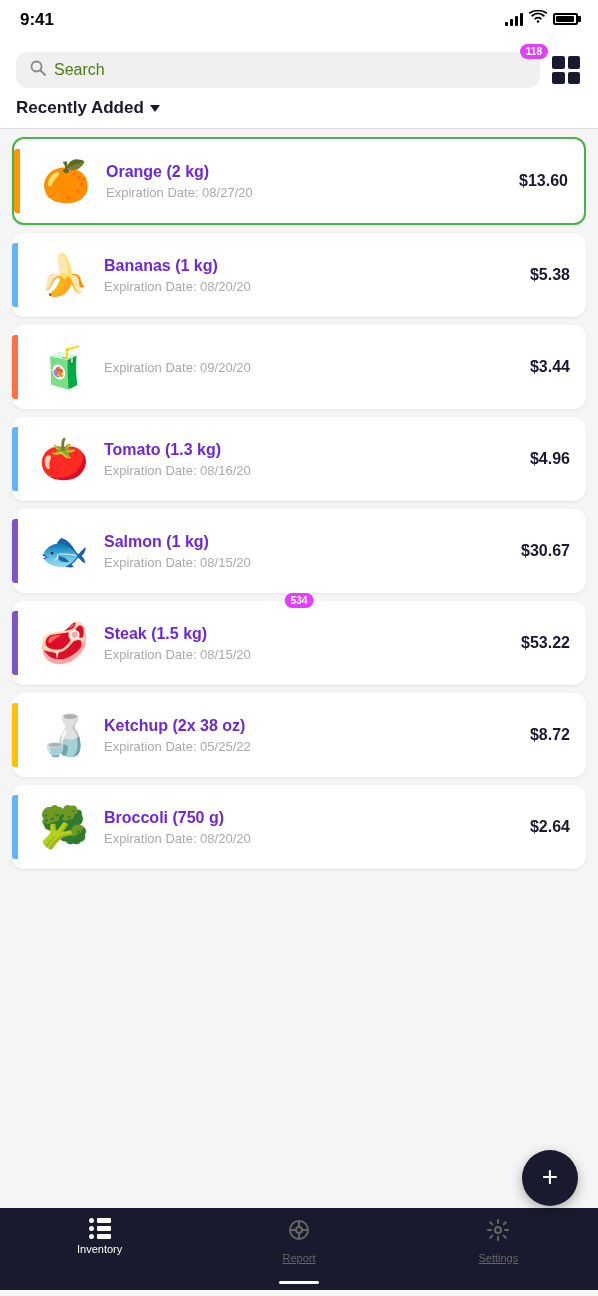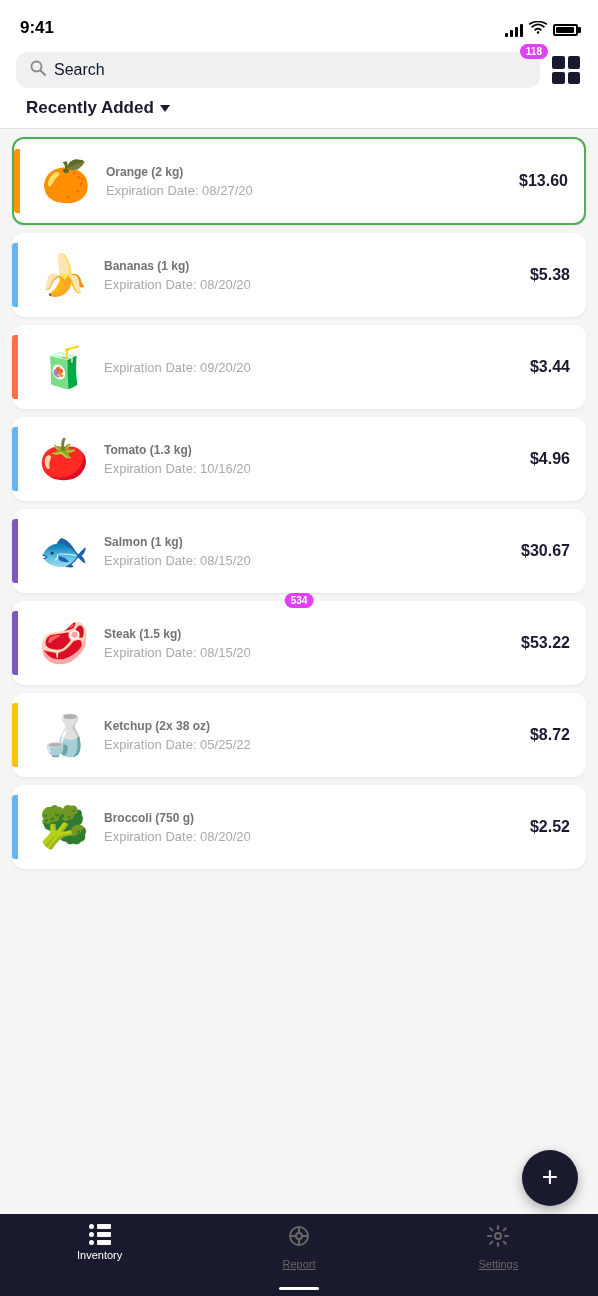--- a/index.html
+++ b/index.html
@@ -11,21 +11,21 @@
       background: #f5f5f5;
       position: relative;
       overflow-x: hidden;
     }
 
     
     .status-bar {
       background: #fff;
       display: flex;
       justify-content: space-between;
-      align-items: flex-end;
+      align-items: flex-start;
       padding: 10px 20px 6px 20px;
       height: 44px;
     }
     .status-time {
       font-size: 17px;
       font-weight: 600;
       color: #000;
     }
     .status-icons {
       display: flex;
@@ -96,21 +96,21 @@
       border-radius: 12px;
       padding: 8px 14px;
       gap: 8px;
       position: relative;
     }
     .search-icon-svg {
       color: #888;
       font-size: 16px;
     }
     .search-input-text {
-      color: #0f172a;
+      color: #4d7c0f;
       font-size: 16px;
     }
     .badge {
       position: absolute;
       top: -8px;
       right: -8px;
       background: #e040fb;
       color: #fff;
       font-size: 10px;
       font-weight: 700;
@@ -134,21 +134,20 @@
 
     .sort-row {
       display: flex;
       align-items: center;
       gap: 6px;
     }
     .sort-label {
       font-size: 17px;
       font-weight: 600;
       color: #1a1a2e;
-      margin-left: 10px;
     }
     .chevron-down {
       width: 0;
       height: 0;
       border-left: 5px solid transparent;
       border-right: 5px solid transparent;
       border-top: 7px solid #1a1a2e;
     }
 
     
@@ -188,23 +187,23 @@
       align-items: center;
       justify-content: center;
       margin-left: 8px;
       flex-shrink: 0;
     }
     .item-info {
       flex: 1;
       margin-left: 12px;
     }
     .item-name {
-      font-size: 12px;
+      font-size: 16px;
       font-weight: 600;
-      color: #737373;
+      color: #6d28d9;
       margin-bottom: 4px;
     }
     .item-expiry {
       font-size: 13px;
       color: #aaa;
     }
     .item-price {
       font-size: 16px;
       font-weight: 600;
       color: #1a1a2e;
@@ -230,21 +229,21 @@
     .fab-plus {
       color: #fff;
       font-size: 28px;
       line-height: 1;
       margin-top: -2px;
     }
 
     
     .bottom-nav {
       position: fixed;
-      bottom: 0;
+      bottom: 6px;
       left: 0;
       width: 598px;
       background: #1a1a2e;
       height: 82px;
       display: flex;
       align-items: flex-start;
       padding-top: 10px;
     }
     .nav-item {
       flex: 1;
@@ -374,21 +373,21 @@
         <div class="item-info">
           <div class="item-expiry">Expiration Date: 09/20/20</div>
         </div>
         <div class="item-price">$3.44</div>
       </div>
       <div class="item-card" style="position: relative;">
         <div class="item-accent" style="background: rgb(100, 181, 246);"></div>
         <div class="item-emoji">🍅</div>
         <div class="item-info">
           <div class="item-name">Tomato (1.3 kg)</div>
-          <div class="item-expiry">Expiration Date: 10/16/20</div>
+          <div class="item-expiry">Expiration Date: 08/16/20</div>
         </div>
         <div class="item-price">$4.96</div>
       </div>
       <div class="item-card" style="position: relative;">
         <div class="item-accent" style="background: rgb(126, 87, 194);"></div>
         <div class="item-emoji">🐟</div>
         <div class="item-info">
           <div class="item-name">Salmon (1 kg)</div>
           <div class="item-expiry">Expiration Date: 08/15/20</div>
         </div>
@@ -413,21 +412,21 @@
         </div>
         <div class="item-price">$8.72</div>
       </div>
       <div class="item-card" style="position: relative;">
         <div class="item-accent" style="background: rgb(100, 181, 246);"></div>
         <div class="item-emoji">🥦</div>
         <div class="item-info">
           <div class="item-name">Broccoli (750 g)</div>
           <div class="item-expiry">Expiration Date: 08/20/20</div>
         </div>
-        <div class="item-price" style="overflow: hidden;">$2.52</div>
+        <div class="item-price" style="overflow: hidden;">$2.64</div>
       </div>
     </div>
 
   <div class="fab">
     <span class="fab-plus">+</span>
   </div>
 </div>
 
 <div class="bottom-nav">
   <div class="nav-item">

